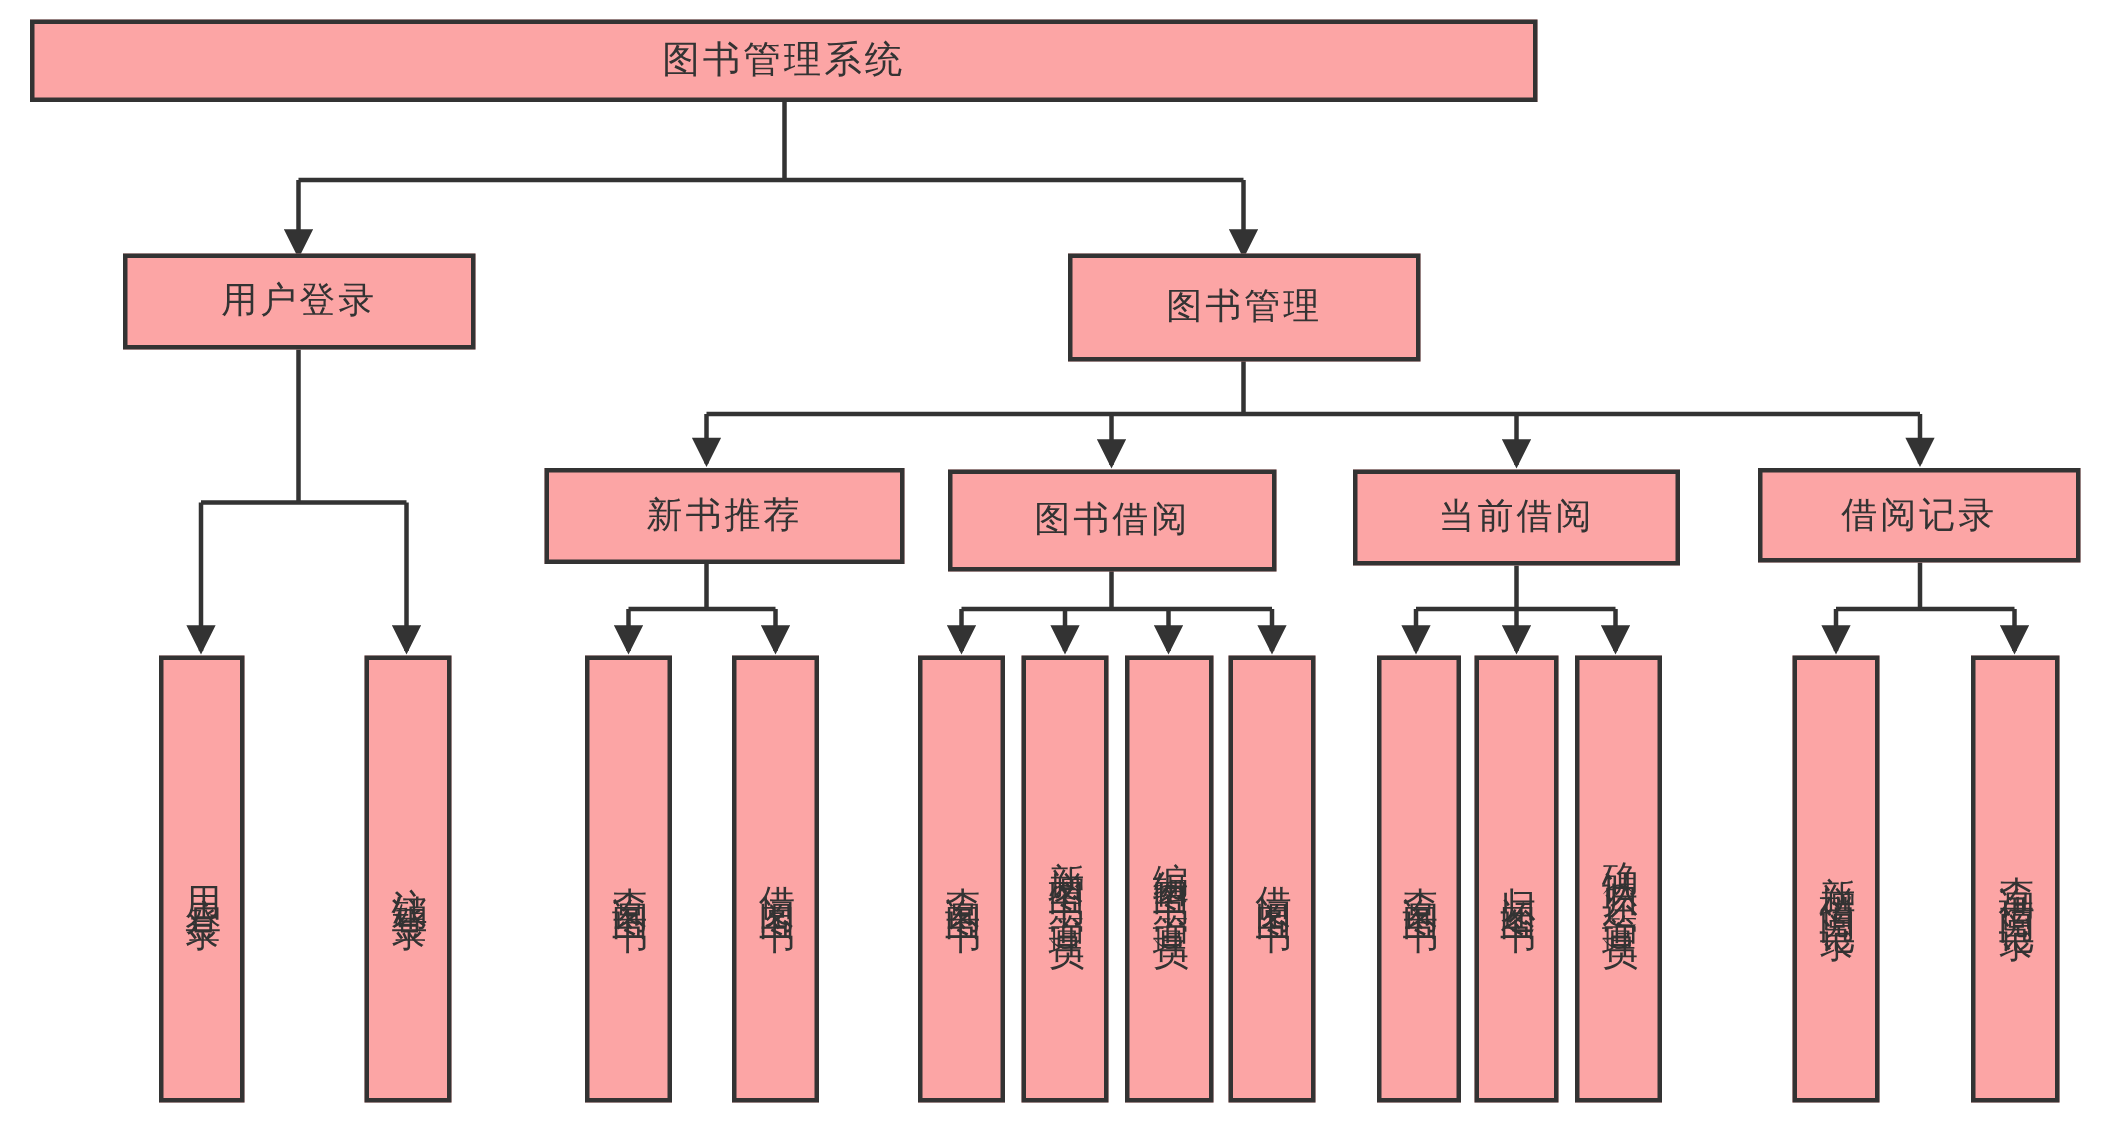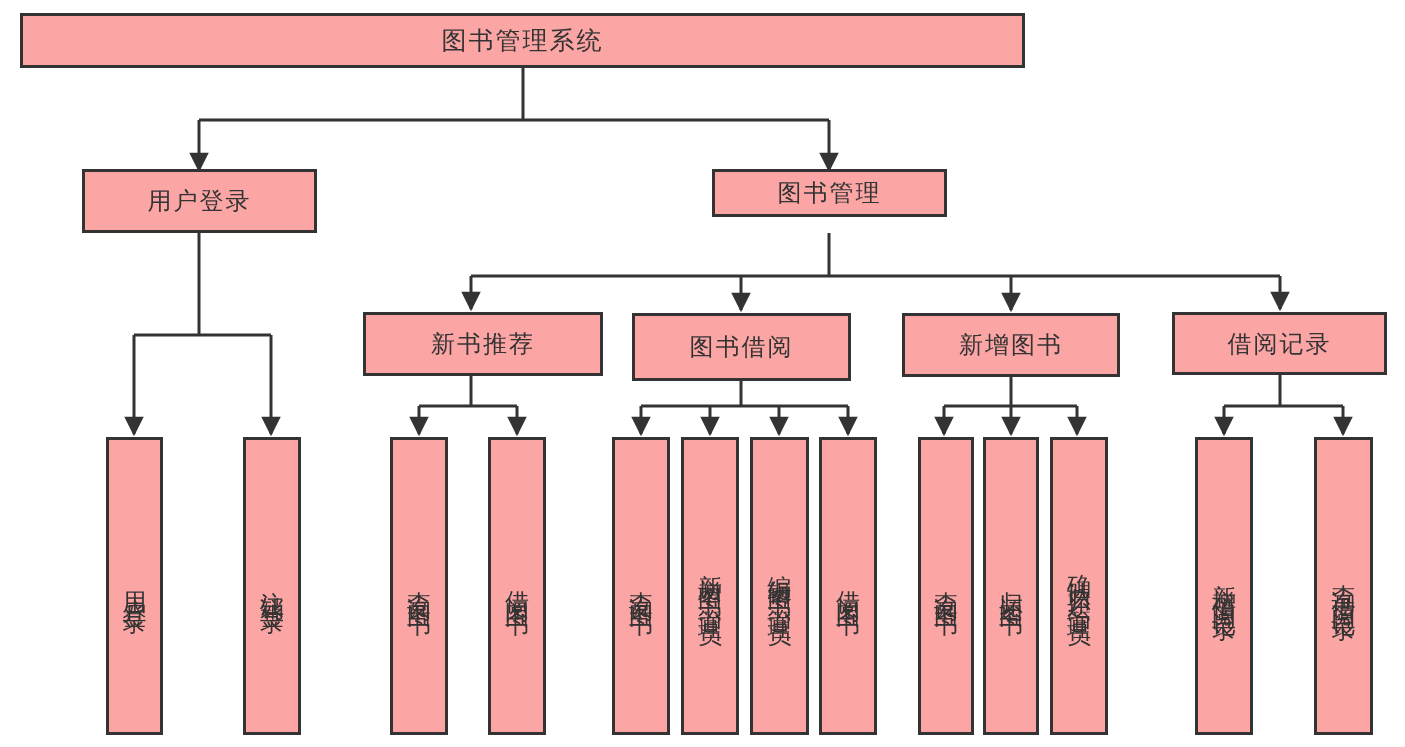--- a/index.html
+++ b/index.html
@@ -90,32 +90,32 @@
     <path d="M1343 406 V434" marker-end="url(#arrow)"></path>
   </svg>
 
   <div class="box hbox root-box" style="left:20px;top:13px;width:1005px;height:55px">
     <span class="lbl">图书管理系统</span>
   </div>
 
   <div class="box hbox" style="left:82px;top:169px;width:235px;height:64px">
     <span class="lbl">用户登录</span>
   </div>
-  <div class="box hbox" style="left:712px;top:169px;width:235px;height:48px">
+  <div class="box hbox" style="left:712px;top:169px;width:235px;height:72px">
     <span class="lbl">图书管理</span>
   </div>
 
   <div class="box hbox" style="left:363px;top:312px;width:240px;height:64px">
     <span class="lbl">新书推荐</span>
   </div>
   <div class="box hbox" style="left:632px;top:313px;width:219px;height:68px">
     <span class="lbl">图书借阅</span>
   </div>
   <div class="box hbox" style="left:902px;top:313px;width:218px;height:64px">
-    <span class="lbl">新增图书</span>
+    <span class="lbl">当前借阅</span>
   </div>
   <div class="box hbox" style="left:1172px;top:312px;width:215px;height:63px">
     <span class="lbl">借阅记录</span>
   </div>
 
   <div class="box vbox" style="left:106px;top:437px;width:57px;height:298px">
     <span class="vlbl">用户登录</span>
   </div>
   <div class="box vbox" style="left:243px;top:437px;width:58px;height:298px">
     <span class="vlbl">注销登录</span>

